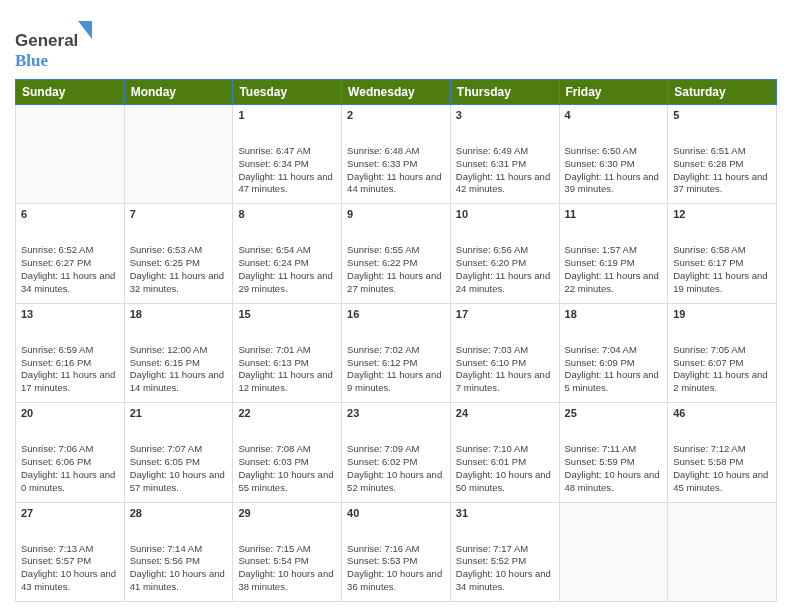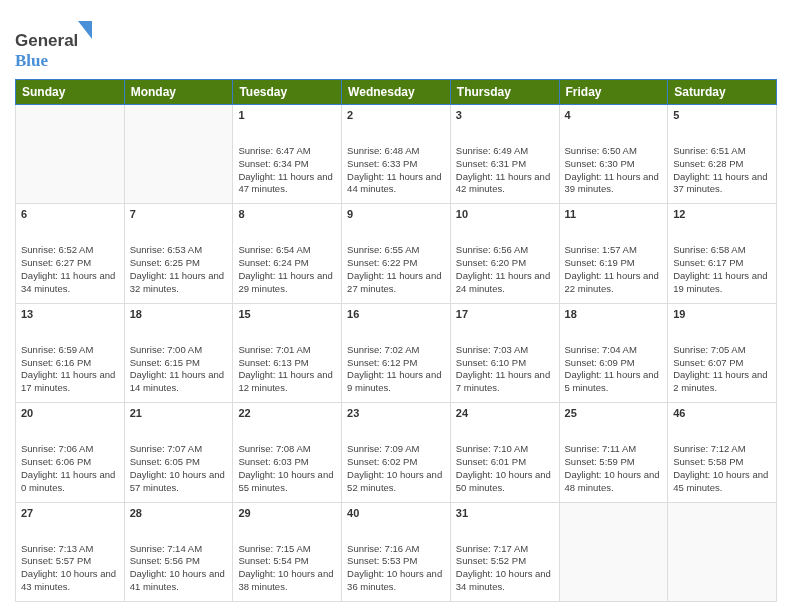--- a/index.html
+++ b/index.html
@@ -196,21 +196,21 @@
         </tr>
         <tr>
           <td>
             <span class="day-number">13</span>
             <div class="day-info">Sunrise: 6:59 AM
 Sunset: 6:16 PM
 Daylight: 11 hours and 17 minutes.</div>
           </td>
           <td>
             <span class="day-number">18</span>
-            <div class="day-info">Sunrise: 7:00 AM
+            <div class="day-info">Sunrise: 12:00 AM
 Sunset: 6:15 PM
 Daylight: 11 hours and 14 minutes.</div>
           </td>
           <td>
             <span class="day-number">15</span>
             <div class="day-info">Sunrise: 7:01 AM
 Sunset: 6:13 PM
 Daylight: 11 hours and 12 minutes.</div>
           </td>
           <td>

